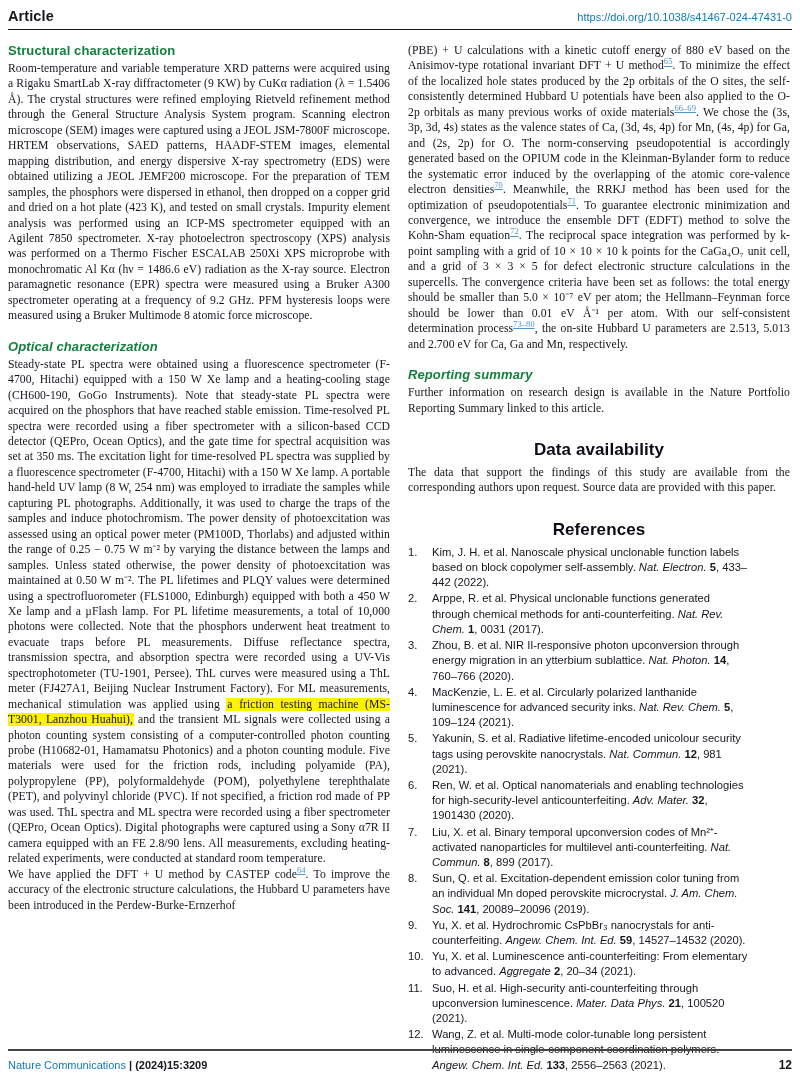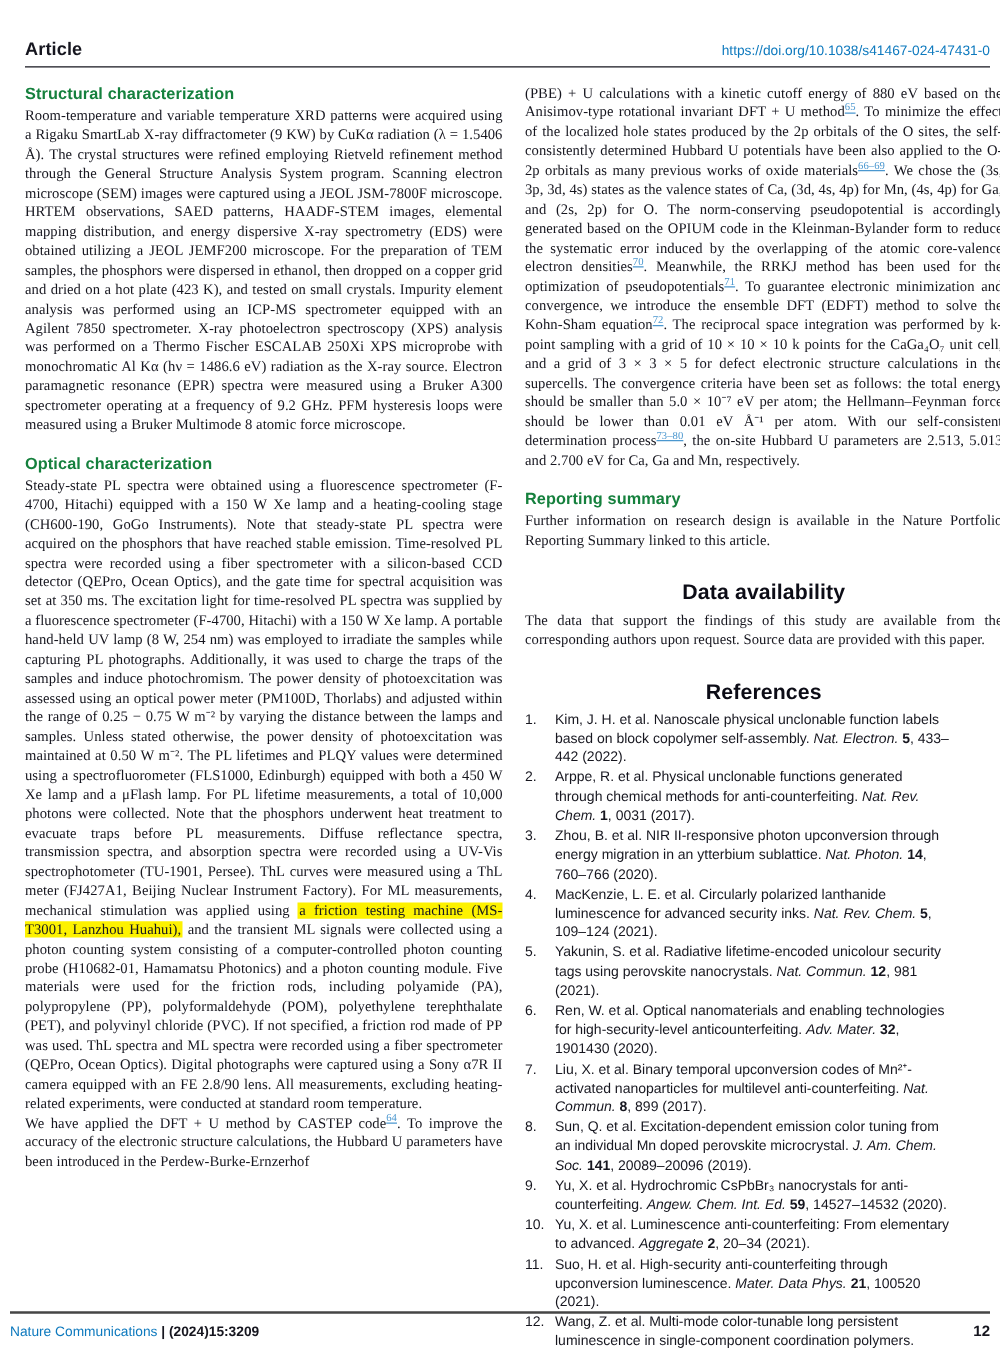--- a/index.html
+++ b/index.html
@@ -1,34 +1,34 @@
 <!DOCTYPE html>
 <html><head>
 <meta charset="utf-8">
 <style>
   html,body{margin:0;padding:0;background:#ffffff;}
   body{width:800px;height:1080px;position:relative;overflow:hidden;
        font-family:"Liberation Serif", serif;color:#16161f;}
-  .page{position:absolute;inset:0;padding:8px 8px 0 20px;box-sizing:border-box;margin-top:24px;}
+  .page{position:absolute;inset:0;padding:8px 8px 0 8px;box-sizing:border-box;}
 
   
   .header{display:flex;justify-content:space-between;align-items:baseline;
           font-family:"Liberation Sans", sans-serif;}
   .article-label{font-weight:bold;font-size:14.5px;letter-spacing:.1px;}
   .doi-link{font-size:11px;color:#0d79be;text-decoration:none;}
   .header-rule{border-bottom:1.6px solid #16161f;margin-top:5px;}
 
   
   .columns{display:flex;gap:18px;margin-top:13px;}
   .col{width:382px;flex:none;}
   .col p{margin:0;font-size:11.7px;line-height:15.45px;text-align:justify;
          letter-spacing:.05px;}
   h3.sub{font-family:"Liberation Sans", sans-serif;font-size:13px;margin:0 0 3px 0;
          color:#15803d;letter-spacing:.1px;}
-  h3.sub.gap{margin-top:15px;}
+  h3.sub.gap{margin-top:15px;font-style:italic;}
   h2.big{font-family:"Liberation Sans", sans-serif;font-size:17px;margin:24px 0 5px 0;
          color:#0c0c16;letter-spacing:.1px;text-align:center;}
   sup.cite{color:#4b97cf;font-size:8.5px;line-height:0;text-decoration:underline;}
   mark.hl{background:#fdf200;color:inherit;padding:0 1px;}
 
   
   .refs{font-family:"Liberation Sans", sans-serif;font-size:11.2px;line-height:15.2px;
         margin-top:2px;}
   .ref{display:flex;align-items:flex-start;margin:0 0 1px 0;}
   .ref-num{flex:none;width:24px;}

